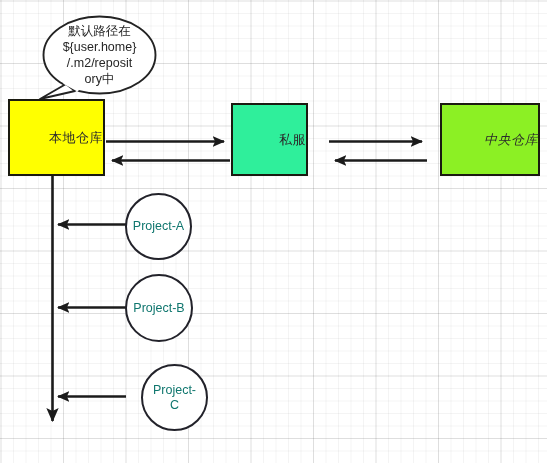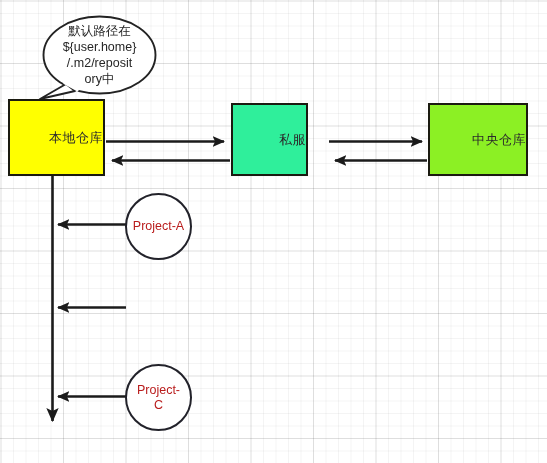--- a/index.html
+++ b/index.html
@@ -53,44 +53,45 @@
   }
   #node-local {
     left: 8px; top: 99px; width: 97px; height: 77px;
     background: #ffff00;
   }
   #node-private {
     left: 231px; top: 103px; width: 77px; height: 73px;
     background: #2fef9b;
   }
   #node-central {
-    left: 428px; top: 103px; width: 100px; height: 73px;
+    left: 440px; top: 103px; width: 100px; height: 73px;
     background: #8cf024;
+    font-style: italic;
   }
   .node-circle {
     position: absolute;
     box-sizing: border-box;
     border: 2px solid #22222a;
     border-radius: 50%;
     background: #ffffff;
     display: flex;
     align-items: center;
     justify-content: center;
     text-align: center;
   }
   .circle-label {
     font-size: 12.5px;
-    color: #b91c1c;
+    color: #0f766e;
     line-height: 15px;
     width: 52px;
     word-break: break-all;
   }
   #node-project-a { left: 125px; top: 193px; width: 67px; height: 67px; }
   #node-project-b { left: 125px; top: 274px; width: 68px; height: 68px; }
-  #node-project-c { left: 125px; top: 364px; width: 67px; height: 67px; }
+  #node-project-c { left: 141px; top: 364px; width: 67px; height: 67px; }
   #callout-text {
     position: absolute;
     left: 43px; top: 16px;
     width: 113px; height: 77px;
     display: flex;
     align-items: center;
     justify-content: center;
   }
   .callout-lines {
     font-size: 12.5px;
@@ -157,18 +158,21 @@
   </div>
 
   <div id="node-central" class="node-box">
     <span class="node-label">中央仓库</span>
   </div>
 
   <div id="node-project-a" class="node-circle">
     <span class="circle-label">Project-A</span>
   </div>
 
+  <div id="node-project-b" class="node-circle">
+    <span class="circle-label">Project-B</span>
+  </div>
 
   <div id="node-project-c" class="node-circle">
     <span class="circle-label">Project-C</span>
   </div>
 
 </div>
 
 </body></html>

